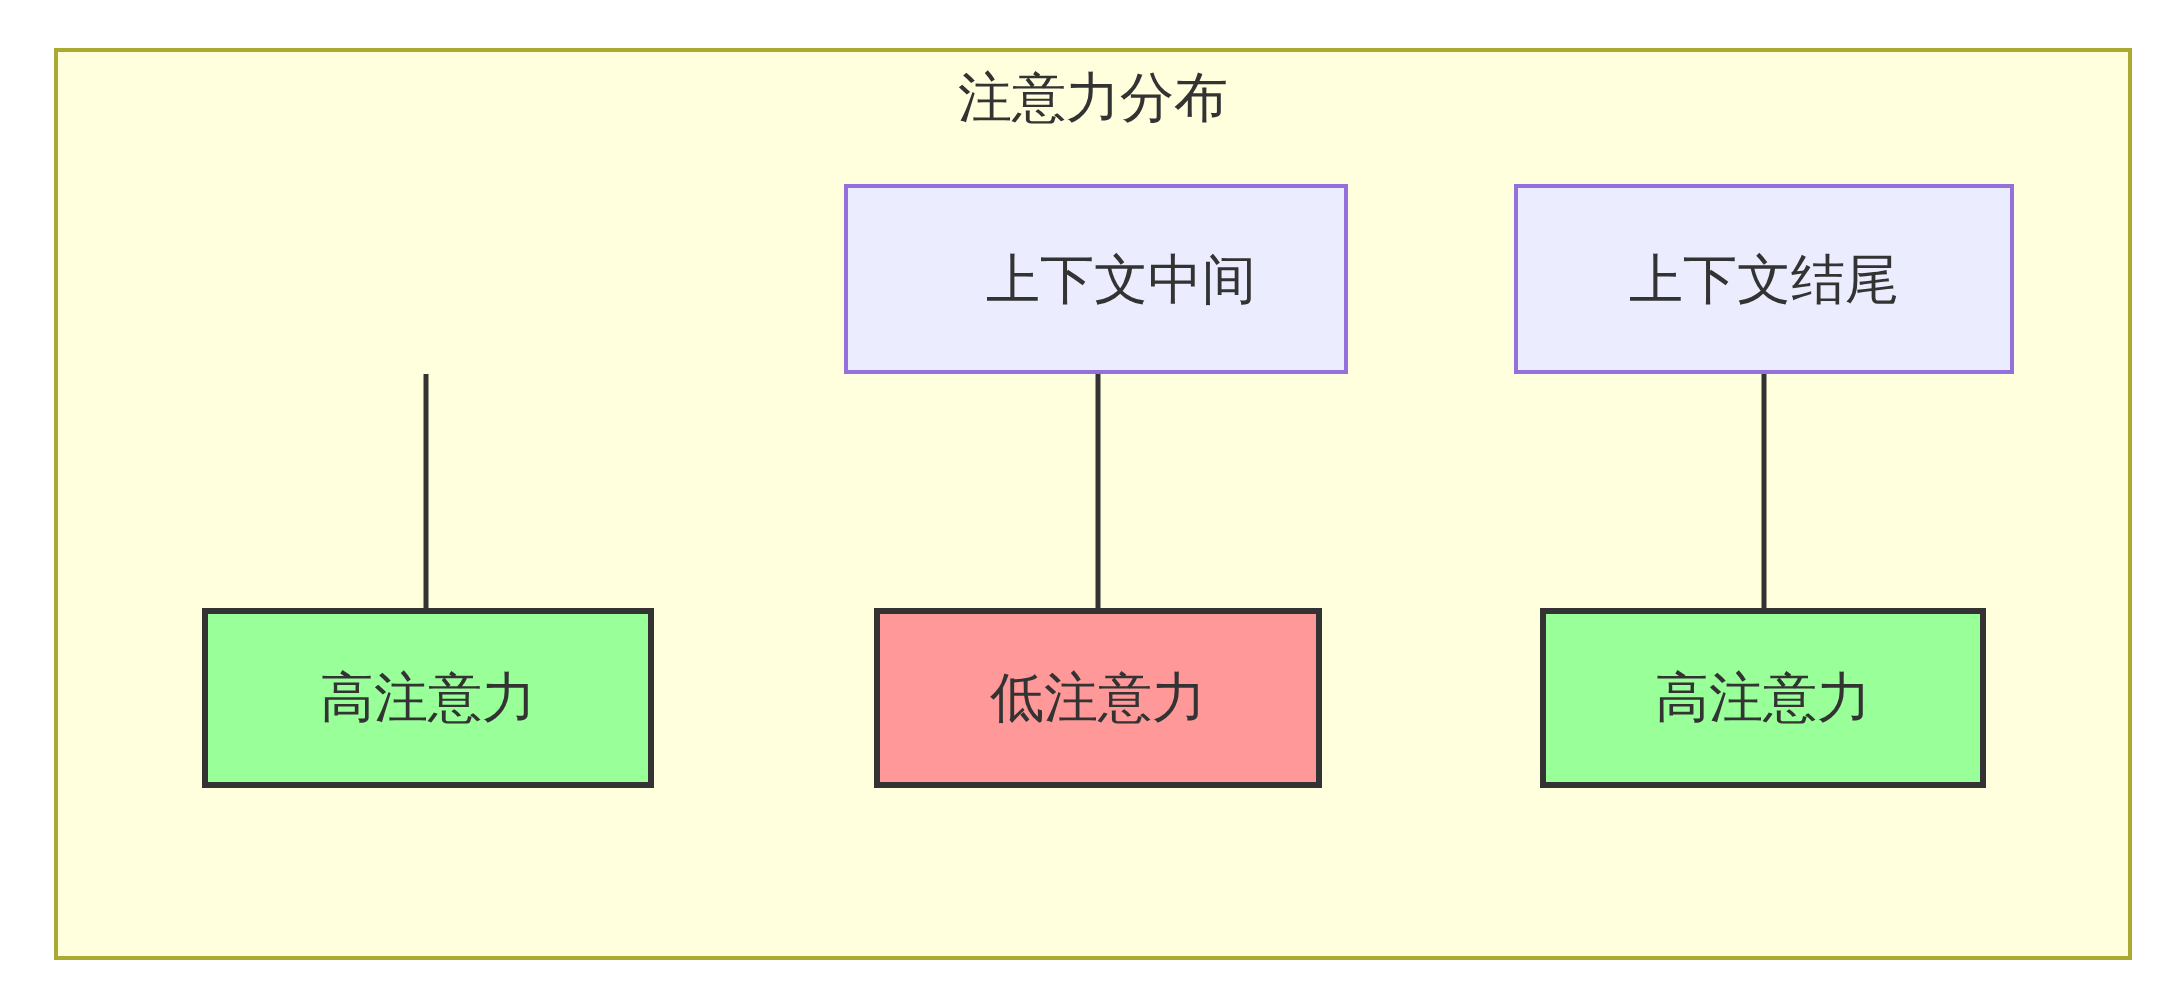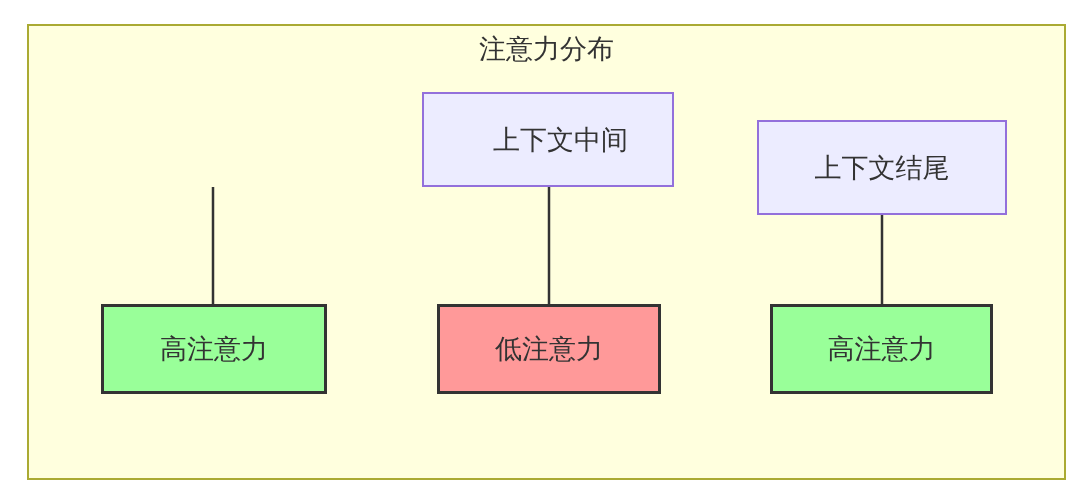--- a/index.html
+++ b/index.html
@@ -42,21 +42,21 @@
   .attention-node {
     border: 3px solid var(--attention-node-border, #333333);
     height: 90px;
     top: 278px;
   }
   .attention-high { background: var(--high-attention-fill, #99ff99); }
   .attention-low  { background: var(--low-attention-fill, #ff9999); text-align: right; }
 
   .ctx-1 { left: 59px; }
   .ctx-2 { left: 393px; width: 252px; padding-left: 25px; }
-  .ctx-3 { left: 728px; margin-top: 28px; }
+  .ctx-3 { left: 728px; }
 
   .att-1 { left: 72px;  width: 226px; }
   .att-2 { left: 408px; width: 224px; }
   .att-3 { left: 741px; width: 223px; }
 
   .arrows-layer {
     position: absolute;
     left: 0; top: 0;
     width: 1035px; height: 452px;
     pointer-events: none;

